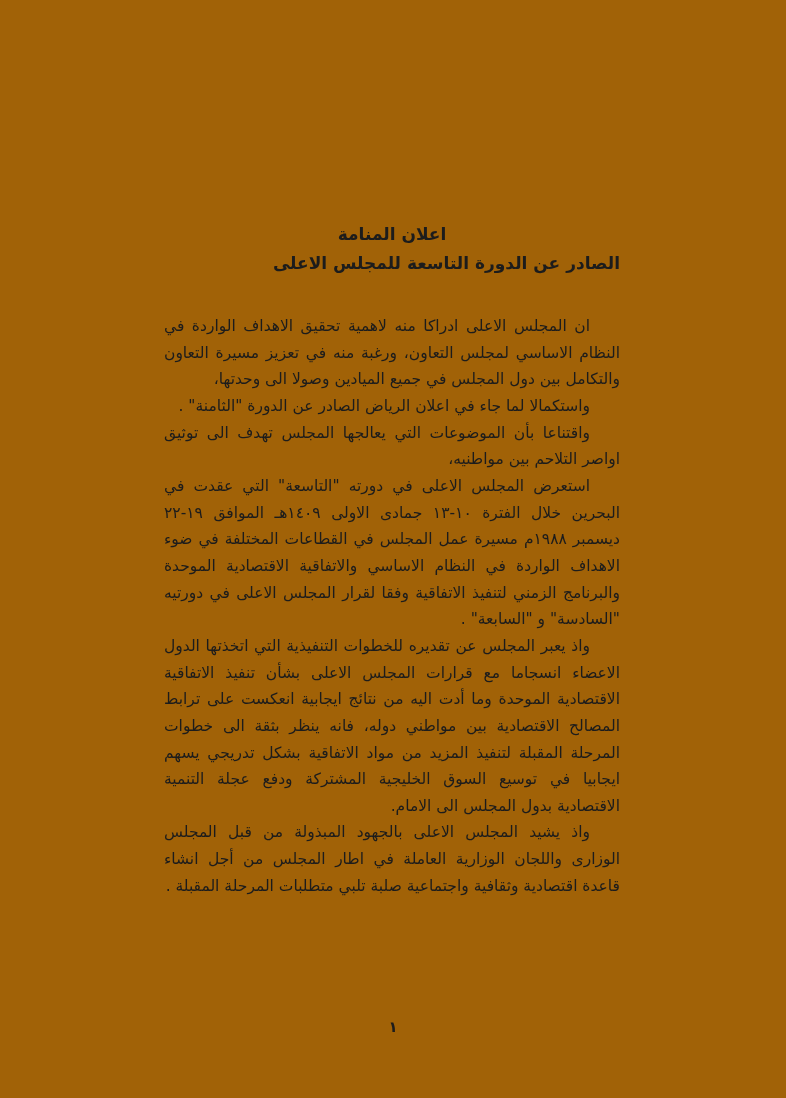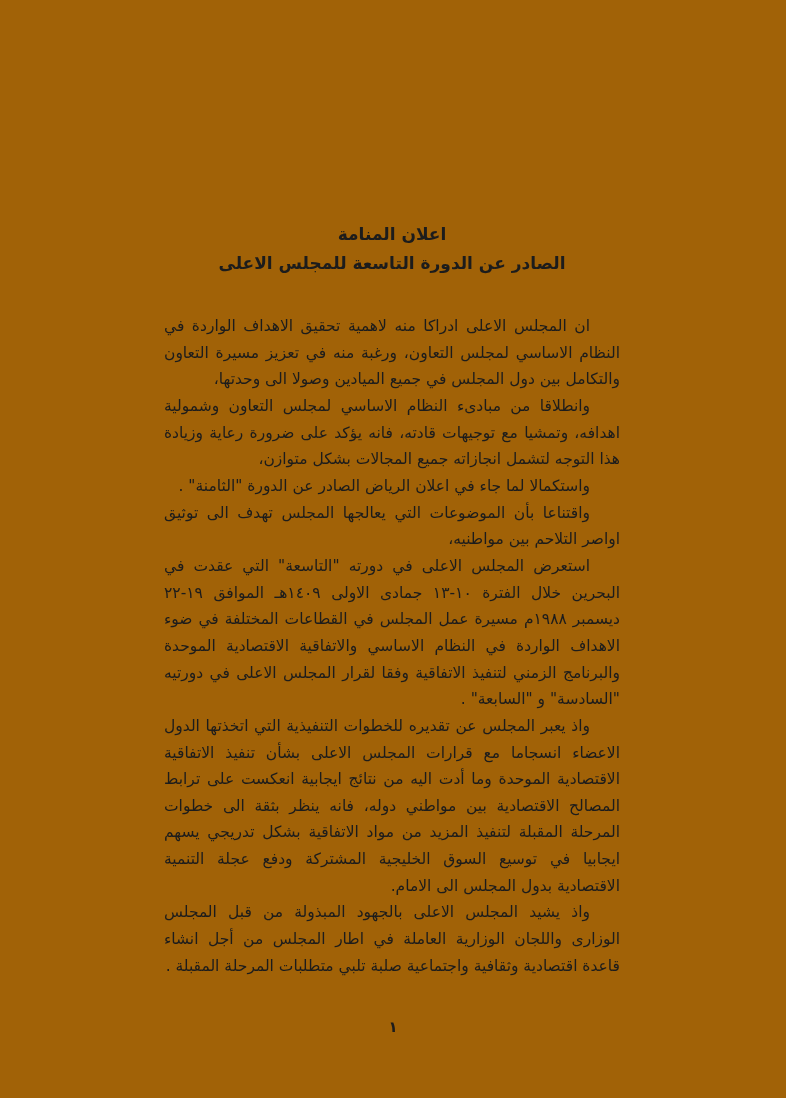--- a/index.html
+++ b/index.html
@@ -26,21 +26,20 @@
     direction: rtl;
   }
   .doc-title {
     text-align: center;
     font-weight: bold;
     font-size: 17px;
     letter-spacing: 0.5px;
     margin: 0;
   }
   .doc-subtitle {
-    text-align: center;
     font-weight: bold;
     font-size: 17px;
     letter-spacing: 0.3px;
     margin: 9px 0 0 0;
   }
   .doc-body {
     margin-top: 40px;
     font-size: 15.5px;
     line-height: 1.72;
     text-align: justify;
@@ -62,21 +61,20 @@
 </style>
 </head>
 <body>
 
 <div class="page">
   <div class="content">
     <h1 class="doc-title">اعلان المنامة</h1>
     <h2 class="doc-subtitle">الصادر عن الدورة التاسعة للمجلس الاعلى</h2>
     <div class="doc-body">
       <p>ان المجلس الاعلى ادراكا منه لاهمية تحقيق الاهداف الواردة في النظام الاساسي لمجلس التعاون، ورغبة منه في تعزيز مسيرة التعاون والتكامل بين دول المجلس في جميع الميادين وصولا الى وحدتها،</p>
-      <p>وانطلاقا من مبادىء النظام الاساسي لمجلس التعاون وشمولية اهدافه، وتمشيا مع توجيهات قادته، فانه يؤكد على ضرورة رعاية وزيادة هذا التوجه لتشمل انجازاته جميع المجالات بشكل متوازن،</p>
       <p>واستكمالا لما جاء في اعلان الرياض الصادر عن الدورة "الثامنة" .</p>
       <p>واقتناعا بأن الموضوعات التي يعالجها المجلس تهدف الى توثيق اواصر التلاحم بين مواطنيه،</p>
       <p>استعرض المجلس الاعلى في دورته "التاسعة" التي عقدت في البحرين خلال الفترة ١٠-١٣ جمادى الاولى ١٤٠٩هـ الموافق ١٩-٢٢ ديسمبر ١٩٨٨م مسيرة عمل المجلس في القطاعات المختلفة في ضوء الاهداف الواردة في النظام الاساسي والاتفاقية الاقتصادية الموحدة والبرنامج الزمني لتنفيذ الاتفاقية وفقا لقرار المجلس الاعلى في دورتيه "السادسة" و "السابعة" .</p>
       <p>واذ يعبر المجلس عن تقديره للخطوات التنفيذية التي اتخذتها الدول الاعضاء انسجاما مع قرارات المجلس الاعلى بشأن تنفيذ الاتفاقية الاقتصادية الموحدة وما أدت اليه من نتائج ايجابية انعكست على ترابط المصالح الاقتصادية بين مواطني دوله، فانه ينظر بثقة الى خطوات المرحلة المقبلة لتنفيذ المزيد من مواد الاتفاقية بشكل تدريجي يسهم ايجابيا في توسيع السوق الخليجية المشتركة ودفع عجلة التنمية الاقتصادية بدول المجلس الى الامام.</p>
       <p>واذ يشيد المجلس الاعلى بالجهود المبذولة من قبل المجلس الوزارى واللجان الوزارية العاملة في اطار المجلس من أجل انشاء قاعدة اقتصادية وثقافية واجتماعية صلبة تلبي متطلبات المرحلة المقبلة .</p>
     </div>
   </div>
   <div class="page-number">١</div>
 </div>
 

